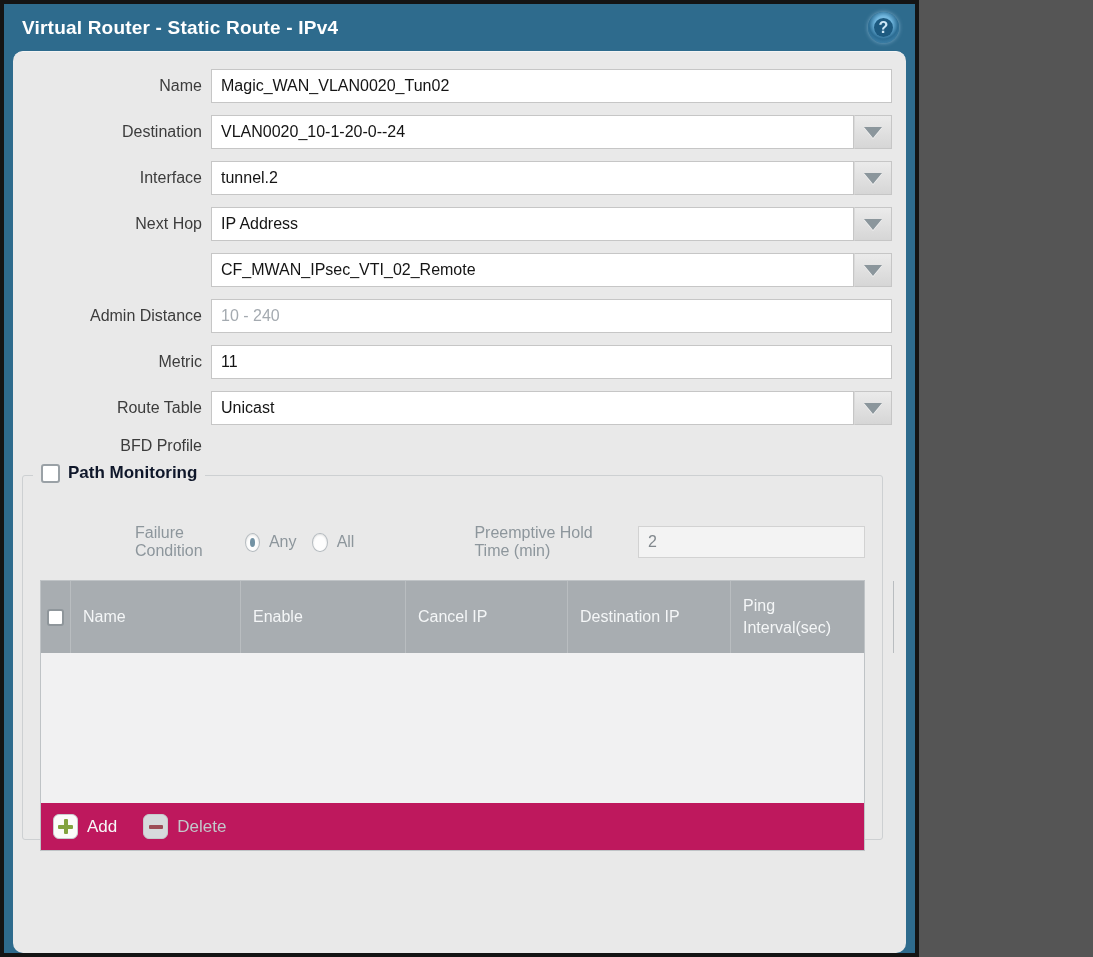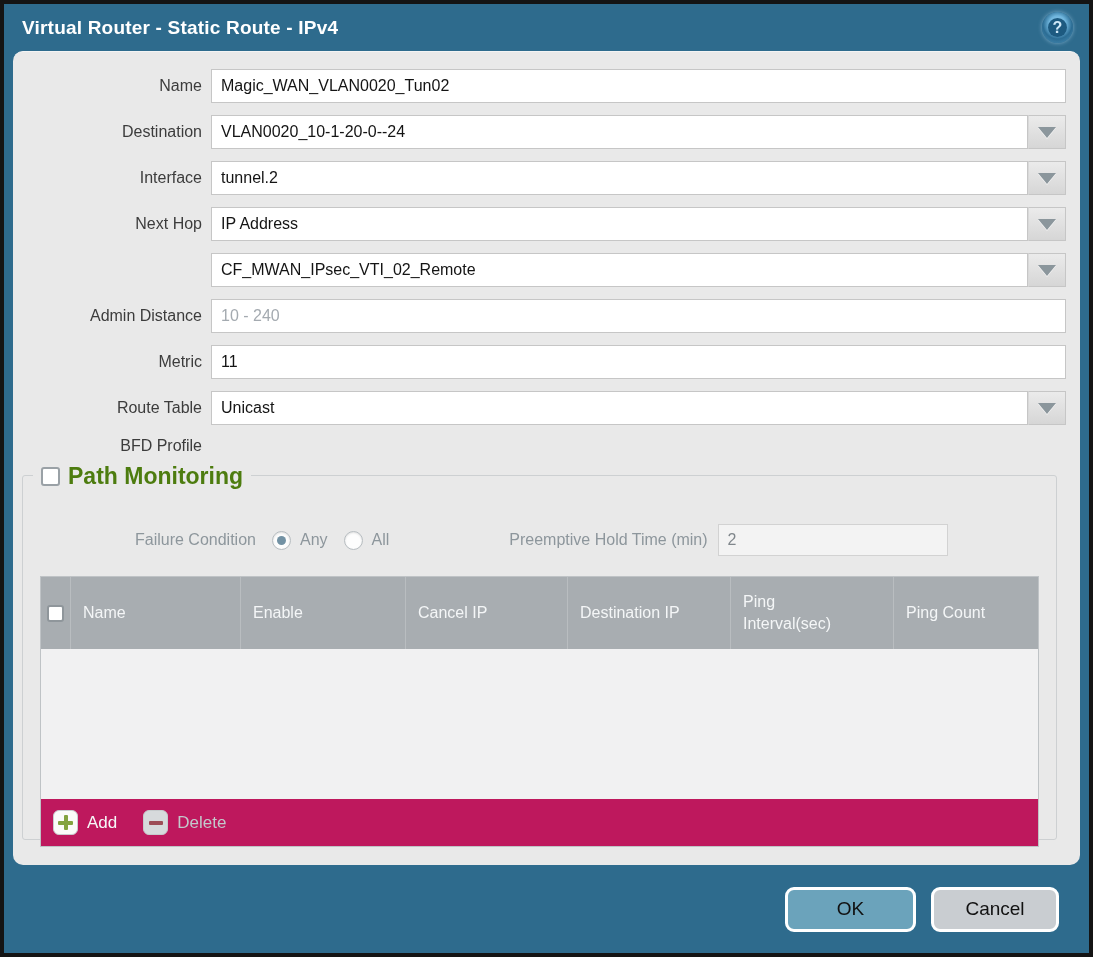--- a/index.html
+++ b/index.html
@@ -1,20 +1,20 @@
 <!DOCTYPE html>
 <html><head>
 <meta charset="utf-8">
 <style>
   * { margin:0; padding:0; box-sizing:border-box; }
   html,body { width:100%; height:100%; }
   body { font-family:"Liberation Sans", sans-serif; background:#555; }
 
   .screen {
-    width:1093px; height:957px;
+    width:919px; height:957px;
     background:#141414;
     padding:4px;
     position:relative;
   }
   .dialog {
     width:100%; height:100%;
     background:#2e6b8d;
     display:flex; flex-direction:column;
   }
 
@@ -96,21 +96,21 @@
   .pm-legend {
     position:absolute; top:-13px; left:10px;
     background:#e9e9e9; padding:0 8px;
     display:flex; align-items:center; gap:8px;
   }
   .checkbox {
     width:19px; height:19px;
     background:#ffffff; border:2px solid #9aa1a6;
     border-radius:3px; cursor:pointer; display:inline-block;
   }
-  .pm-title { font-size:23px; font-weight:bold; color:#4d7c0f; }
+  .pm-title { font-size:17px; font-weight:bold; color:#0f172a; }
 
   .pm-options { display:flex; align-items:center; margin:12px 0 20px 0; }
   .dim-label { font-size:16px; color:#8d969c; }
   .fc-label { margin-left:95px; }
   .radio {
     width:19px; height:19px; border-radius:50%;
     background:#fdfdfd; border:1px solid #b6bcc0;
     display:inline-block; position:relative; cursor:pointer;
     box-shadow:inset 0 1px 2px rgba(0,0,0,.12);
     margin:0 9px 0 16px;
@@ -334,19 +334,15 @@
                   <span class="minus"></span>
                 </span>
               <span class="lbl">Delete</span>
             </button>
           </div>
         </div>
       </div>
 
     </div>
 
-    <div class="dlg-footer">
-      <button class="dlg-btn ok-btn">OK</button>
-      <button class="dlg-btn cancel-btn">Cancel</button>
-    </div>
 
   </div>
 </div>
 
 </body></html>

